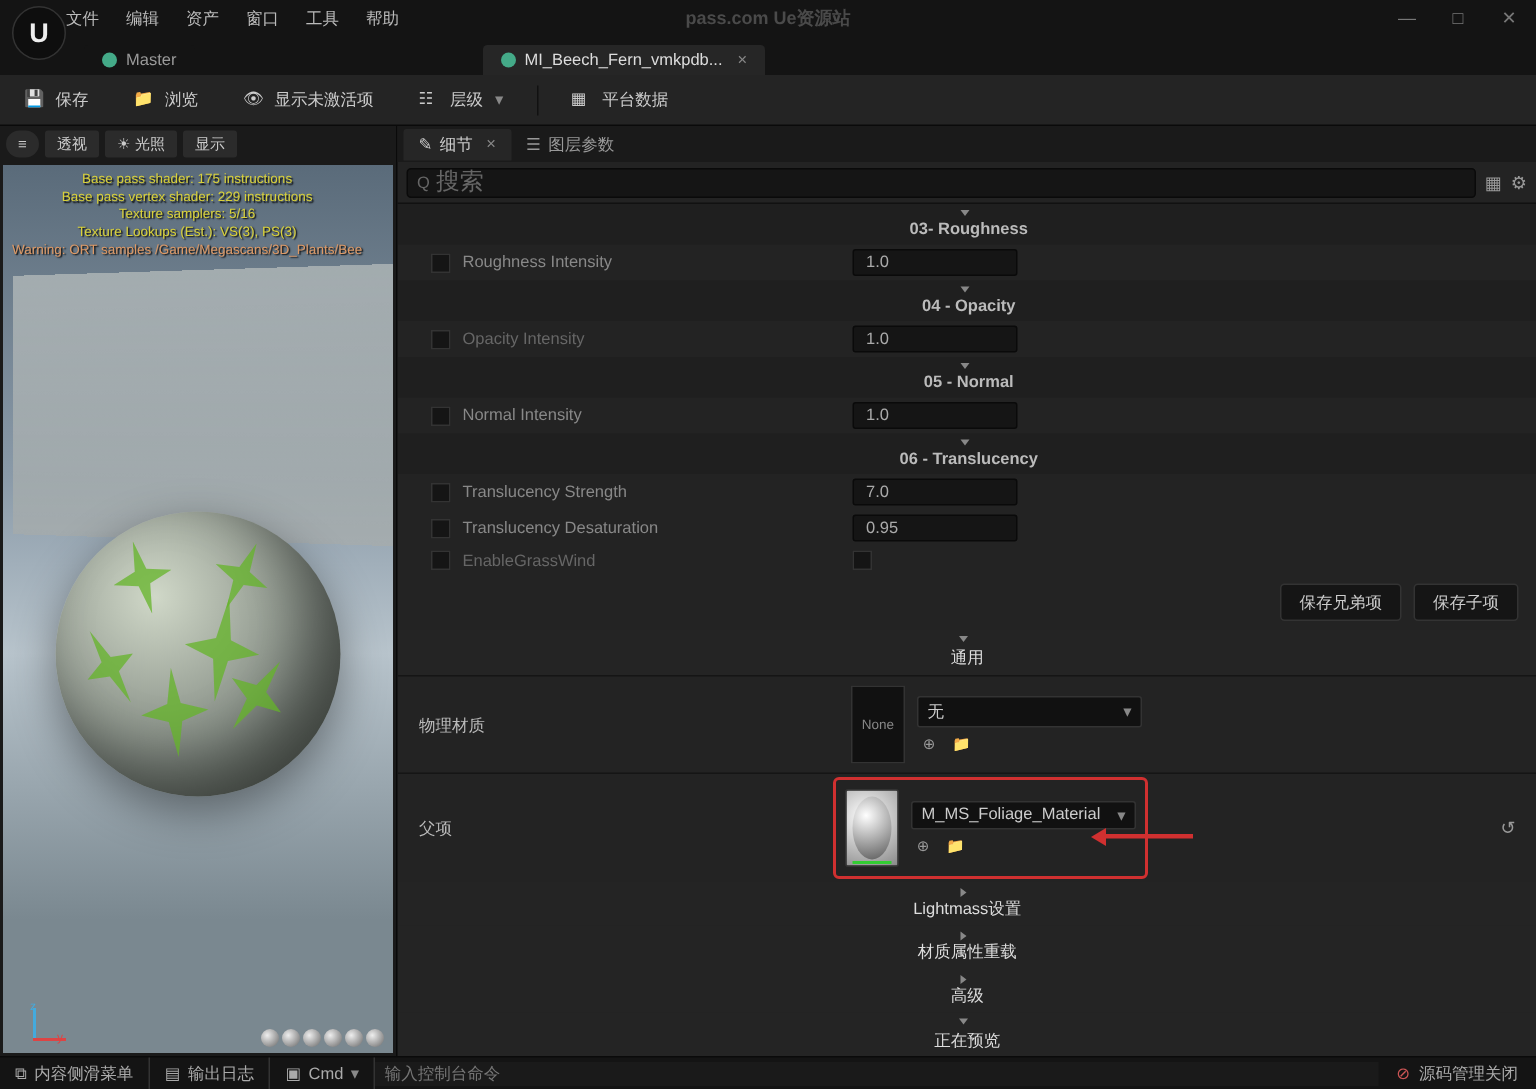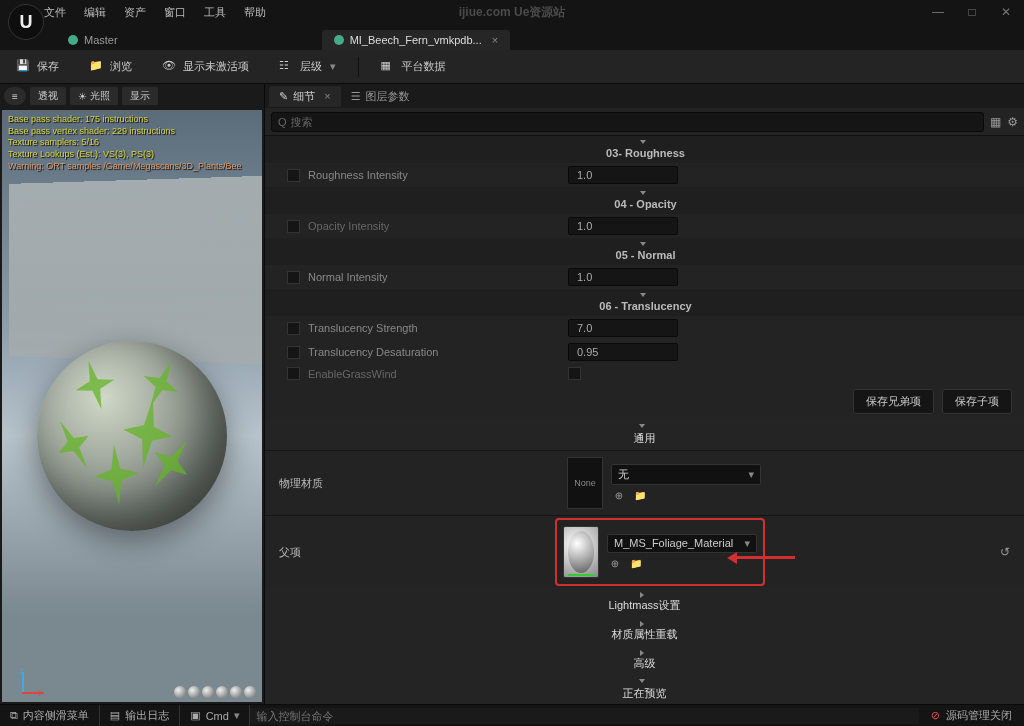--- a/index.html
+++ b/index.html
@@ -25,21 +25,21 @@
 .tool-btn { display: flex; align-items: center; gap: 5px; padding: 4px 8px; font-size: 11px; color: #ccc; cursor: pointer; border-radius: 3px; }
 .tool-icon { width: 16px; height: 16px; display: inline-block; }
 
 .main { display: flex; height: calc(100% - 24px - 26px - 34px - 22px); }
 
 
 .viewport-panel { width: 264px; background: #1a1a1a; display: flex; flex-direction: column; }
 .viewport-bar { height: 24px; display: flex; align-items: center; gap: 4px; padding: 2px 4px; }
 .vp-btn { background: #2b2b2b; padding: 2px 8px; border-radius: 2px; font-size: 10px; color: #ccc; cursor: pointer; display: flex; align-items: center; gap: 3px; }
 .vp-btn.round { border-radius: 10px; width: 22px; height: 18px; justify-content: center; padding: 0; }
-.viewport { flex: 1; position: relative; background: linear-gradient(180deg, #5a6b7a 0%, #8a9aa8 35%, #b8c4cc 55%, #7a8890 85%); overflow: hidden; margin: 2px; }
+.viewport { flex: 1; position: relative; background: linear-gradient(180deg, #5a6b7a 0%, #8a9aa8 35%, #b8c4cc 55%, #7a8890 85%); overflow: hidden; margin: 2px; text-align: center; }
 .viewport-stats { position: absolute; top: 4px; left: 6px; font-size: 9px; color: #d9d13a; line-height: 1.3; text-shadow: 1px 1px 1px #000; white-space: nowrap; }
 .viewport-stats div:last-child { color: #d96; }
 .building { position: absolute; left: 0; right: 0; top: 70px; height: 180px; background: linear-gradient(180deg,#c8ccc8,#a8aca8); transform: perspective(400px) rotateY(-8deg); opacity: 0.6; }
 .sphere { position: absolute; left: 50%; top: 55%; transform: translate(-50%,-50%); width: 190px; height: 190px; border-radius: 50%; background: radial-gradient(circle at 35% 30%, #d0d8c8, #808880 60%, #505850); box-shadow: inset -20px -20px 40px rgba(0,0,0,.4), 0 10px 30px rgba(0,0,0,.4); }
 .fern { position: absolute; background: rgba(100,180,40,.75); clip-path: polygon(50% 0,60% 40%,100% 50%,60% 60%,50% 100%,40% 60%,0 50%,40% 40%); }
 .axis { position: absolute; bottom: 8px; left: 8px; width: 26px; height: 26px; }
 .axis .z { position:absolute; bottom:0; left:12px; width:2px; height:22px; background:#4ad; }
 .axis .y { position:absolute; bottom:0; left:12px; width:22px; height:2px; background:#d44; }
 .axis .zl { position:absolute; top:-2px; left:10px; color:#4ad; font-size:8px; }
 .axis .yl { position:absolute; bottom:-2px; right:-6px; color:#d44; font-size:8px; }
@@ -48,21 +48,21 @@
 
 
 .details-panel { flex: 1; background: #232323; display: flex; flex-direction: column; border-left: 1px solid #0a0a0a; }
 .panel-tabs { height: 24px; display: flex; align-items: center; background: #1a1a1a; padding: 0 4px; }
 .panel-tab { padding: 3px 10px; font-size: 11px; color: #ccc; display: flex; align-items: center; gap: 5px; cursor: pointer; background: #262626; border-radius: 2px 2px 0 0; }
 .panel-tab.secondary { background: transparent; color: #999; }
 .panel-tab .close { color: #888; margin-left: 4px; }
 
 .search-row { height: 28px; display: flex; align-items: center; padding: 0 6px; gap: 6px; border-bottom: 1px solid #111; }
 .search-box { flex: 1; display: flex; align-items: center; background: #151515; border: 1px solid #0a0a0a; border-radius: 3px; padding: 2px 6px; height: 20px; }
-.search-box input { flex: 1; background: none; border: none; color: #ccc; font-size: 11px; outline: none; }
+.search-box input { flex: 1; background: none; border: none; color: #ccc; font-size: 16px; outline: none; }
 .search-box input::placeholder { color: #666; }
 .grid-icon, .gear-icon { color: #999; cursor: pointer; font-size: 12px; }
 
 .scroll-area { flex: 1; overflow-y: auto; position: relative; }
 .scroll-area::-webkit-scrollbar { width: 10px; }
 .scroll-area::-webkit-scrollbar-track { background: #1a1a1a; }
 .scroll-area::-webkit-scrollbar-thumb { background: #444; border-radius: 4px; }
 
 .section-header { display: flex; align-items: center; padding: 4px 8px; font-size: 11px; color: #ddd; background: #242424; cursor: pointer; flex-direction: column; }
 .section-header.sub { background: #1f1f1f; color: #bbb; font-weight: bold; padding-left: 10px; }
@@ -111,21 +111,21 @@
 
 <div class="titlebar">
   <div class="titlebar-menu">
     <span>文件</span>
     <span>编辑</span>
     <span>资产</span>
     <span>窗口</span>
     <span>工具</span>
     <span>帮助</span>
   </div>
-  <div class="watermark">ijiue.com  Ue资源站</div>
+  <div class="watermark">pass.com  Ue资源站</div>
   <div class="titlebar-right">
     <span>—</span>
     <span>□</span>
     <span>✕</span>
   </div>
 </div>
 
 <div class="tabbar">
   <div class="tab inactive">
     <span class="dot-green"></span>

